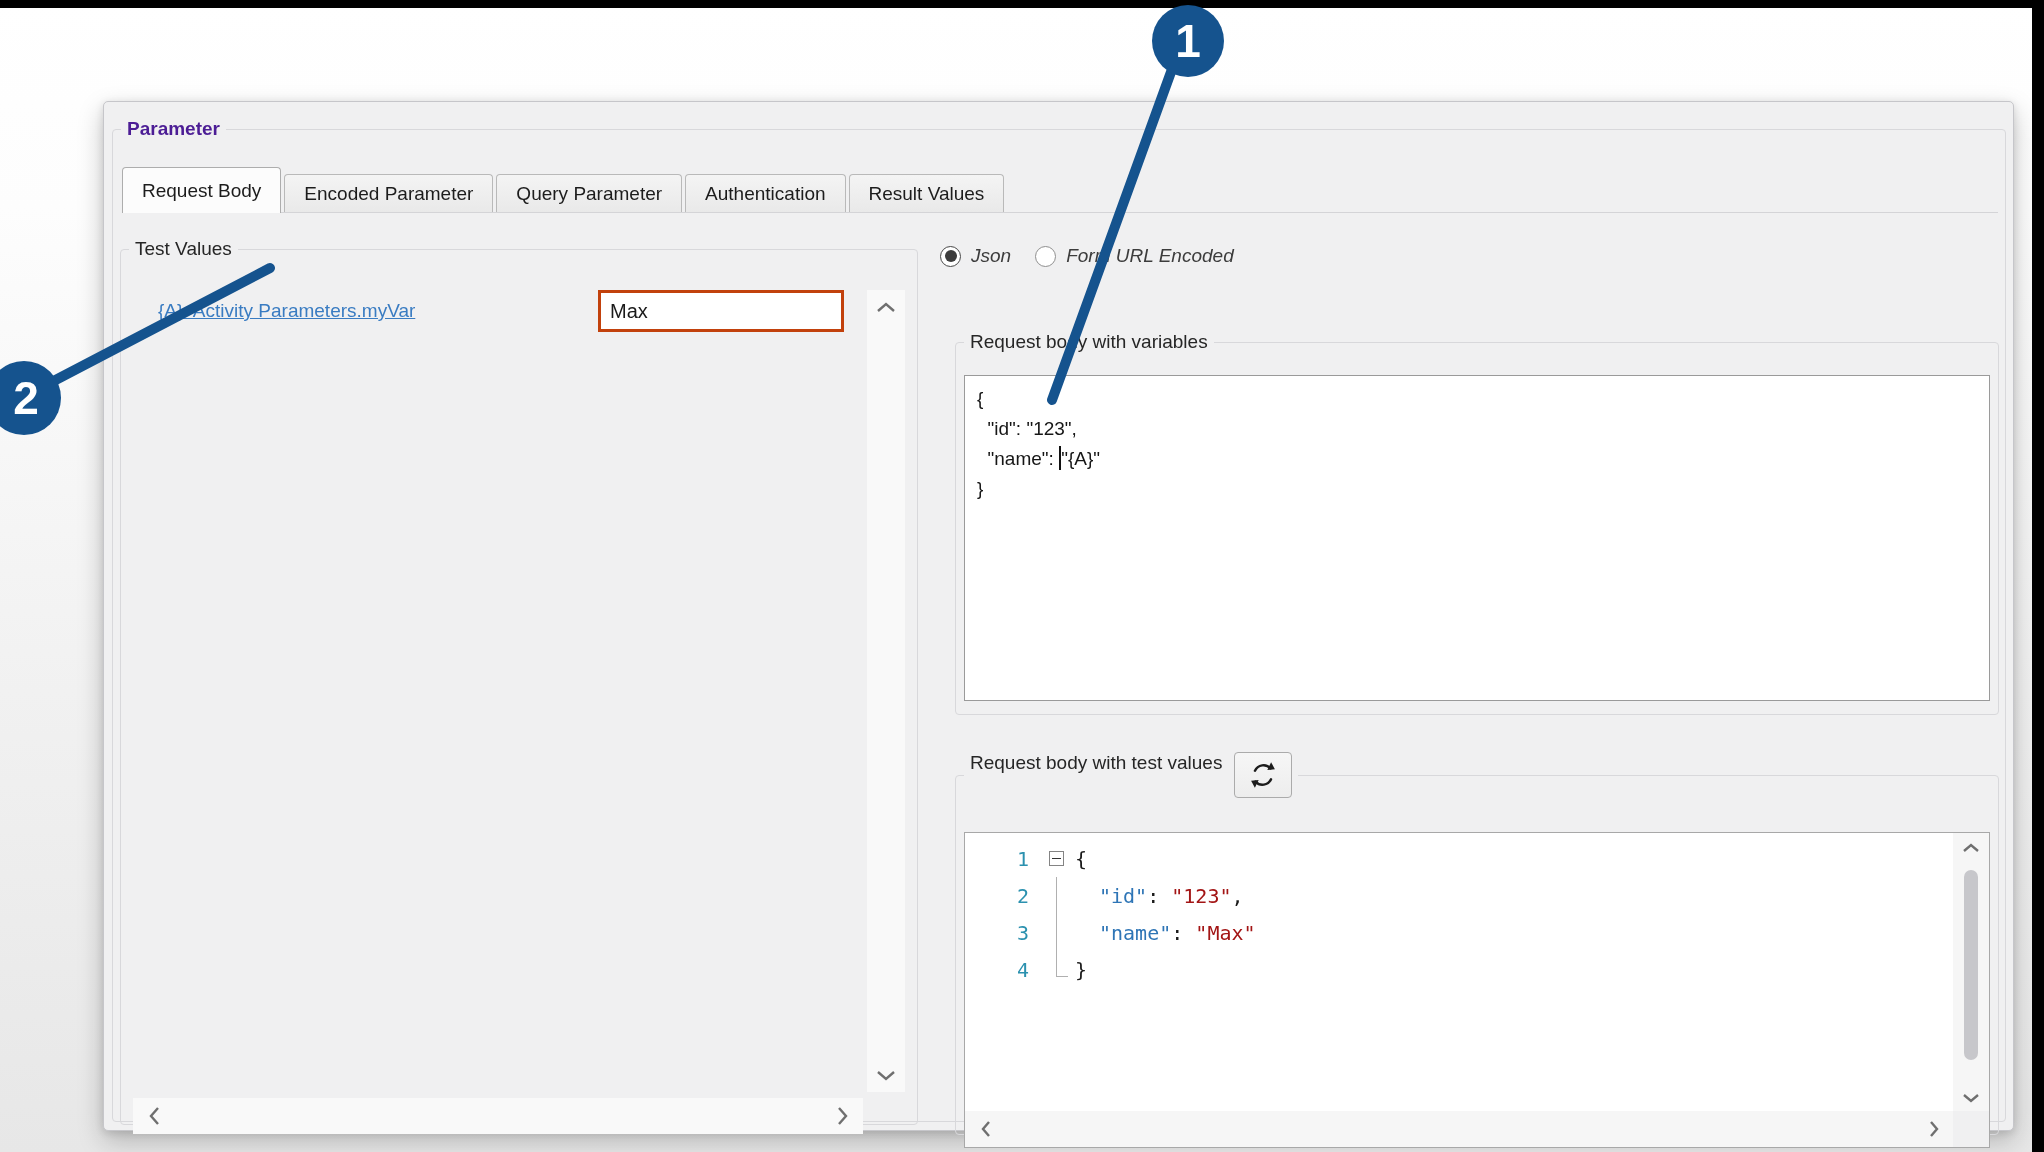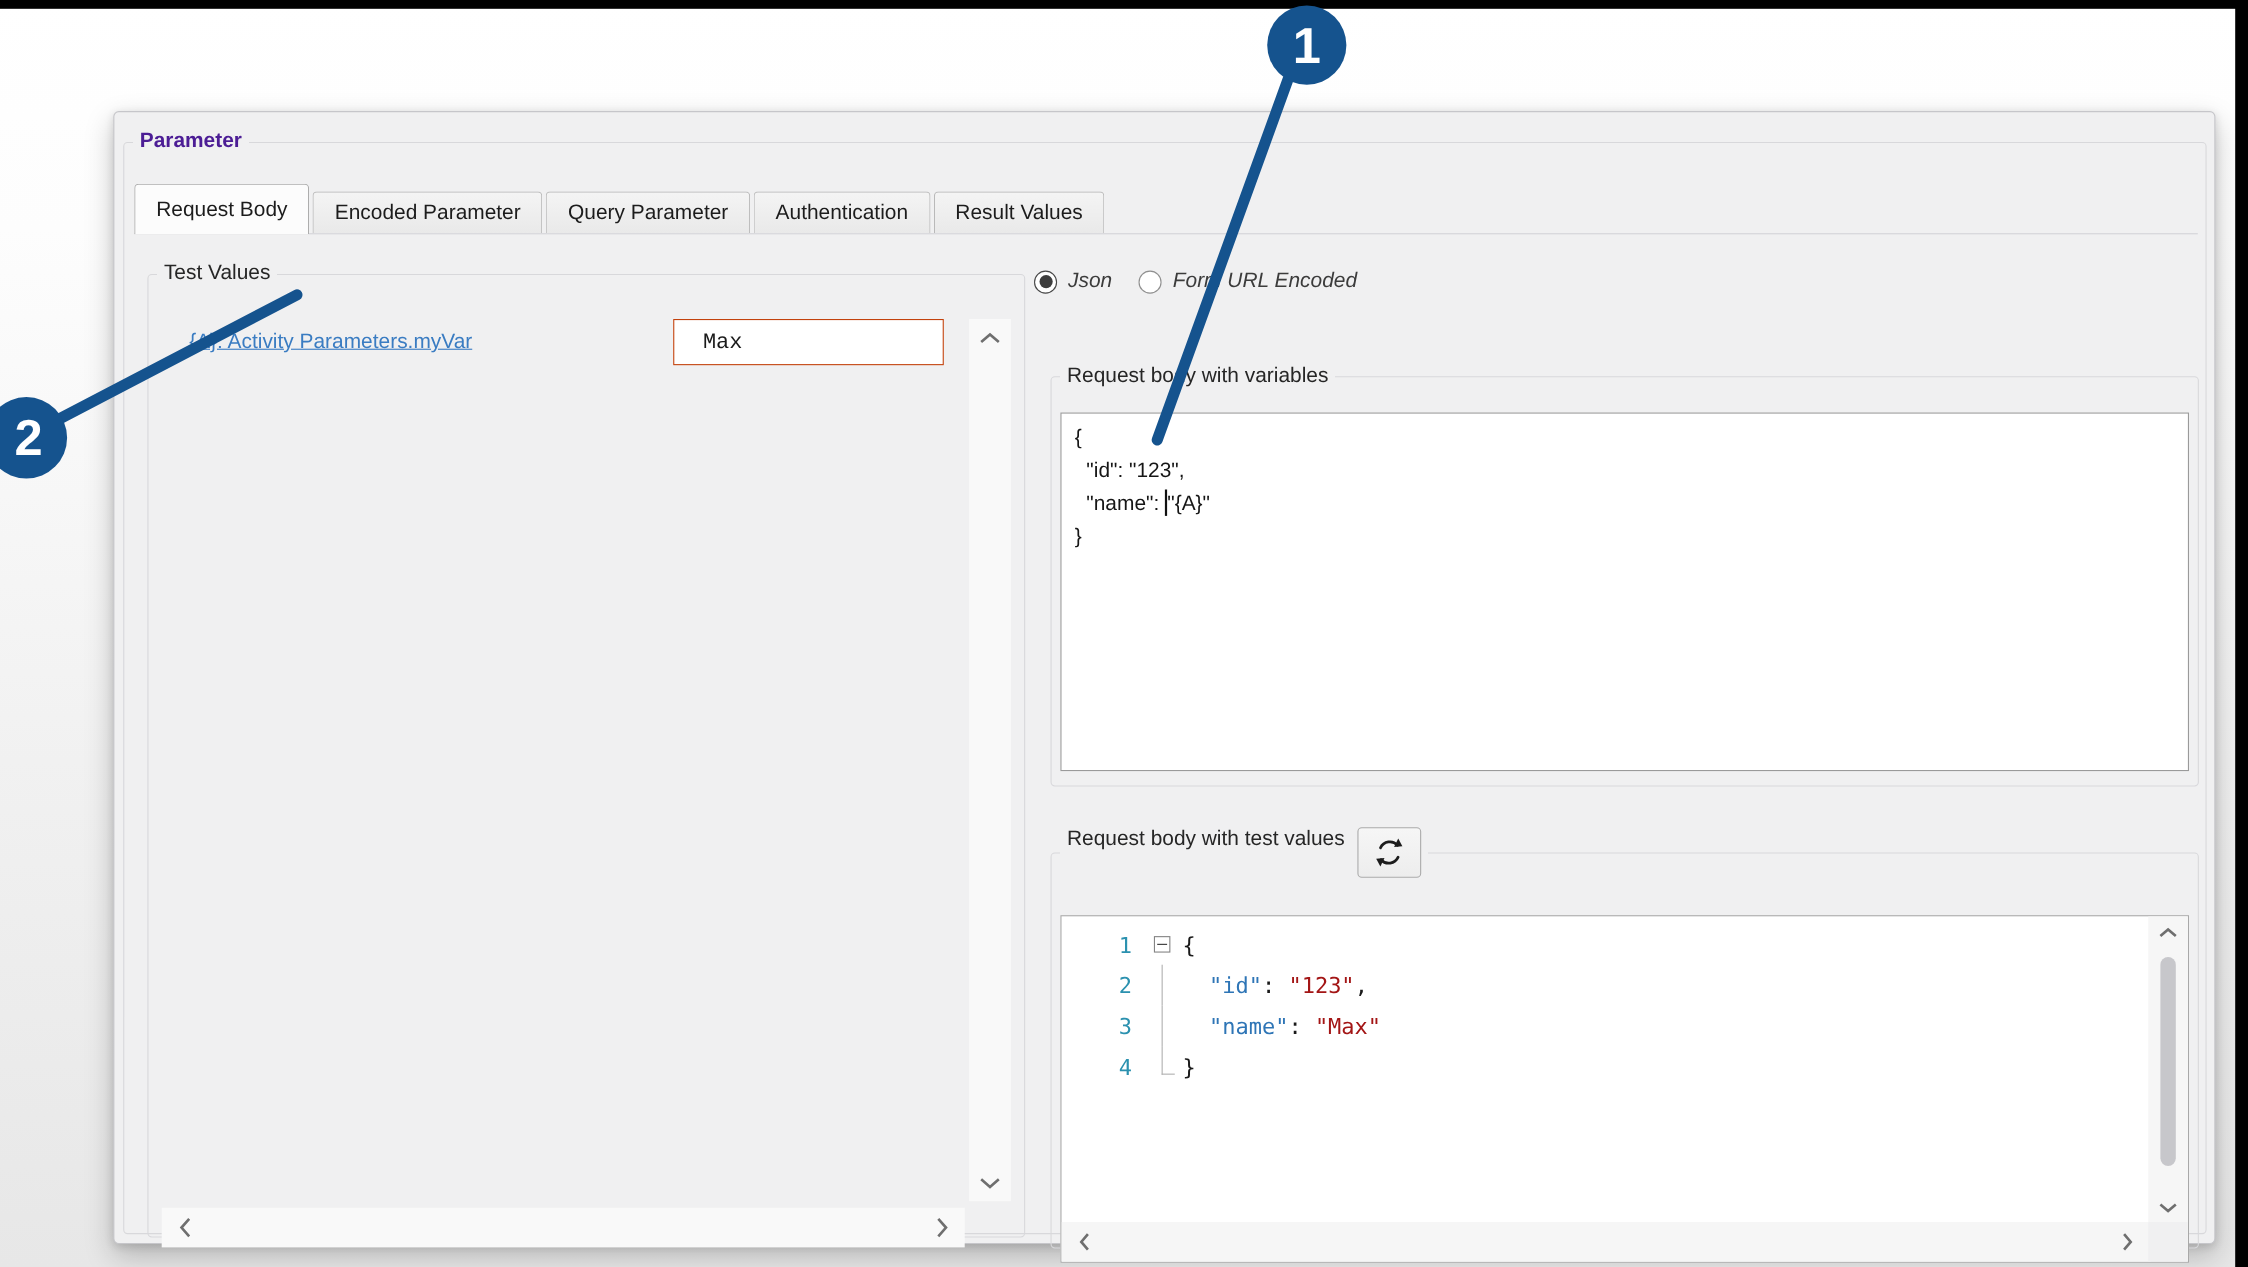--- a/index.html
+++ b/index.html
@@ -23,24 +23,24 @@
 
   
   #tabstrip{position:absolute;left:9px;top:26px;width:1876px;height:46px;
     display:flex;align-items:flex-end;border-bottom:1px solid #d4d4d7;box-sizing:content-box;}
   .tab{height:38px;box-sizing:border-box;padding:0 19px;display:flex;align-items:center;
     font-size:19px;color:#1c1c1c;background:linear-gradient(180deg,#f4f4f4,#e9e9e9);
     border:1px solid #b9b9b9;border-bottom:none;border-radius:4px 4px 0 0;margin-right:3px;cursor:default;}
   .tab.active{height:46px;margin-bottom:-1px;background:#fcfcfc;border-color:#adadad;position:relative;z-index:2;}
 
   
-  #gb-testvalues{left:21px;top:98px;width:798px;height:887px;}
+  #gb-testvalues{left:7px;top:98px;width:798px;height:887px;}
   #var-link{position:absolute;left:37px;top:40px;font-size:19px;color:#3a7cc2;text-decoration:underline;cursor:pointer;white-space:nowrap;}
   #test-input{position:absolute;left:477px;top:30px;width:246px;height:42px;box-sizing:border-box;
-    border:1px solid #c2410c;background:#fff;font-family:Liberation Mono, monospace;font-size:20px;color:#1a1a1a;padding:0 26px;outline:none;}
+    border:3px solid #c2410c;background:#fff;font-family:Liberation Sans, sans-serif;font-size:20px;color:#1a1a1a;padding:0 9px;outline:none;}
 
   
   .sb-track{position:absolute;background:#f9f9f9;}
   .sb-btn{position:absolute;width:100%;display:flex;align-items:center;justify-content:center;cursor:default;}
   .sb-btn svg{display:block;}
   .sb-thumb{position:absolute;background:#c7c7cb;border-radius:7px;}
 
   #tv-vscroll{left:746px;top:30px;width:38px;height:802px;}
   #tv-hscroll{left:12px;top:838px;width:730px;height:36px;}
   .hbtn{height:100%;width:34px;display:flex;align-items:center;justify-content:center;position:absolute;top:0;}

